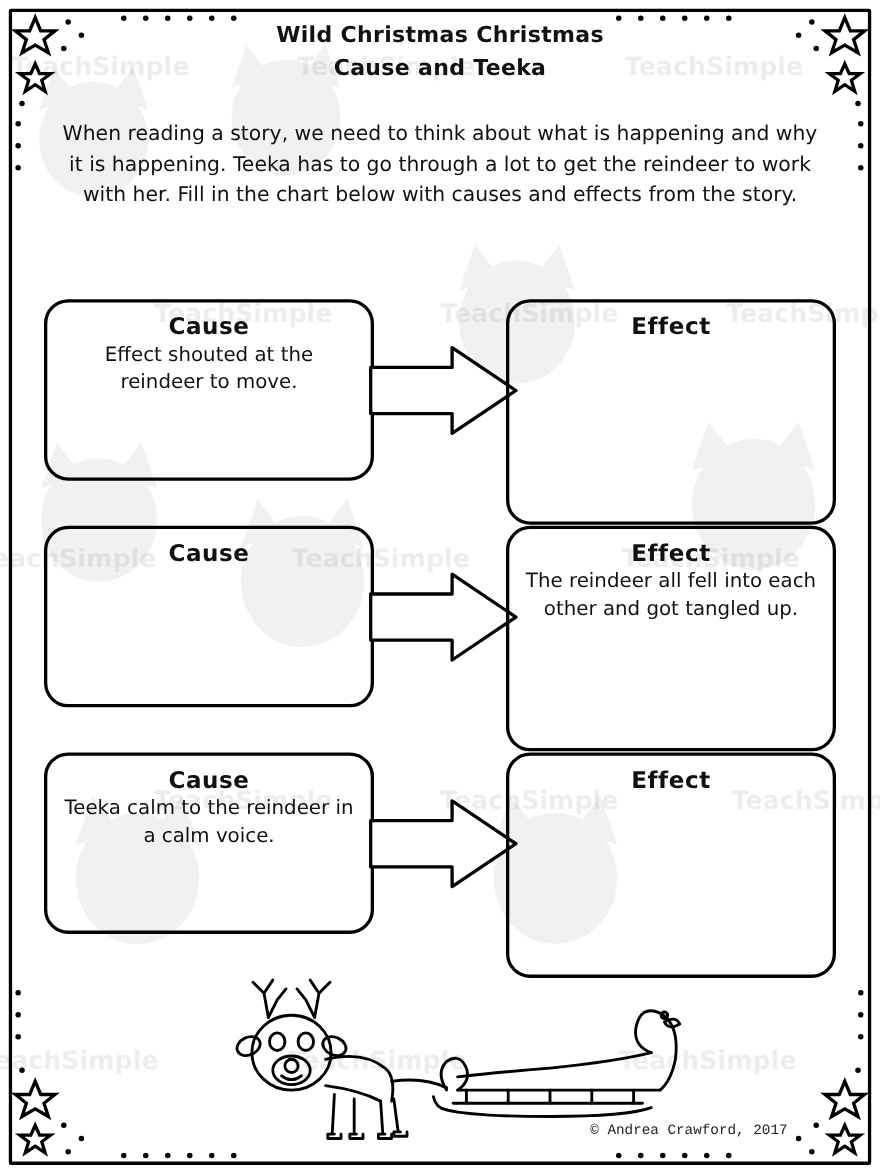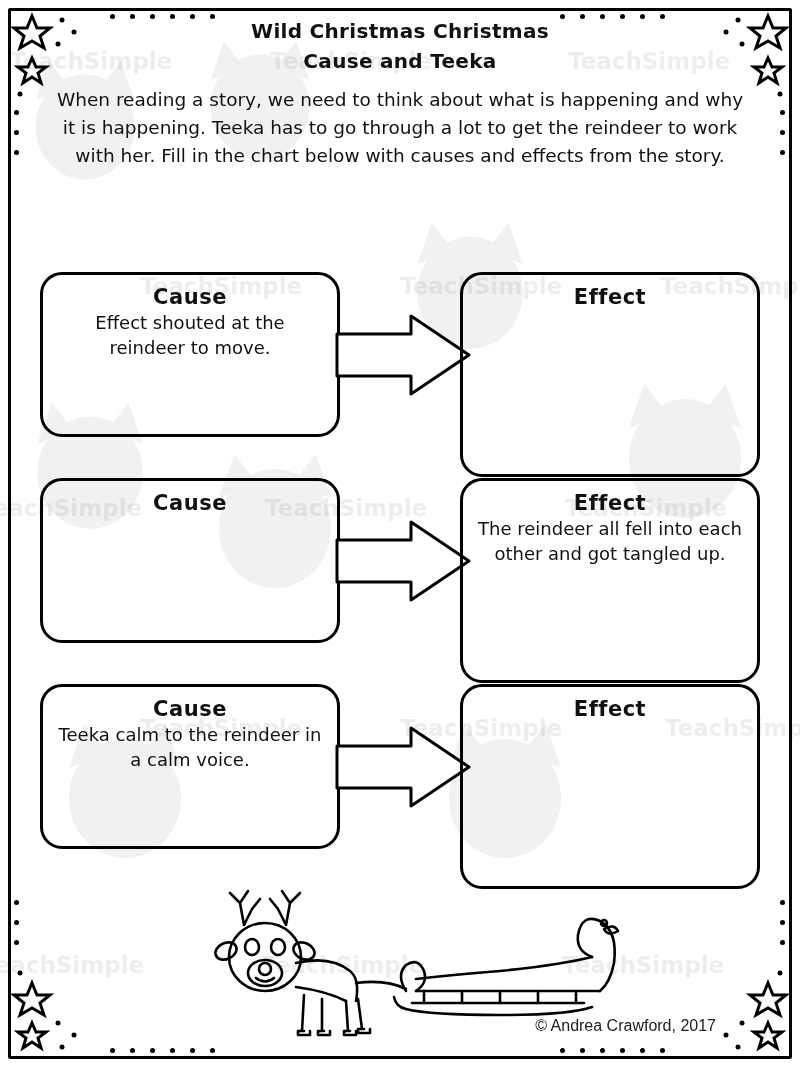--- a/index.html
+++ b/index.html
@@ -91,21 +91,21 @@
     font-size: 20px;
     font-weight: 700;
     letter-spacing: 0.3px;
     margin: 0;
     padding-top: 16px;
     line-height: 1.5;
   }
   .title .line2 { display: block; }
 
   .intro {
-    margin: 10px 56px 0 56px;
+    margin: 32px 56px 0 56px;
     text-align: center;
     font-size: 18.5px;
     line-height: 1.52;
     font-family: "DejaVu Sans", sans-serif;
   }
 
   
   .rows {
     position: absolute;
     top: 272px;
@@ -167,23 +167,23 @@
     bottom: 28px;
     width: 450px;
     height: 160px;
     pointer-events: none;
   }
 
   .copyright {
     position: absolute;
     right: 84px;
     bottom: 32px;
-    font-size: 16px;
+    font-size: 13px;
     color: #222;
-    font-family: Liberation Sans, sans-serif;
+    font-family: Liberation Mono, monospace;
   }
 </style>
 </head>
 <body>
 
 <div class="page">
 
   <div class="watermarks">
     <div class="wm-owl" style="left:10px; top:40px;">
       <svg width="150" height="150" viewBox="0 0 100 100">

